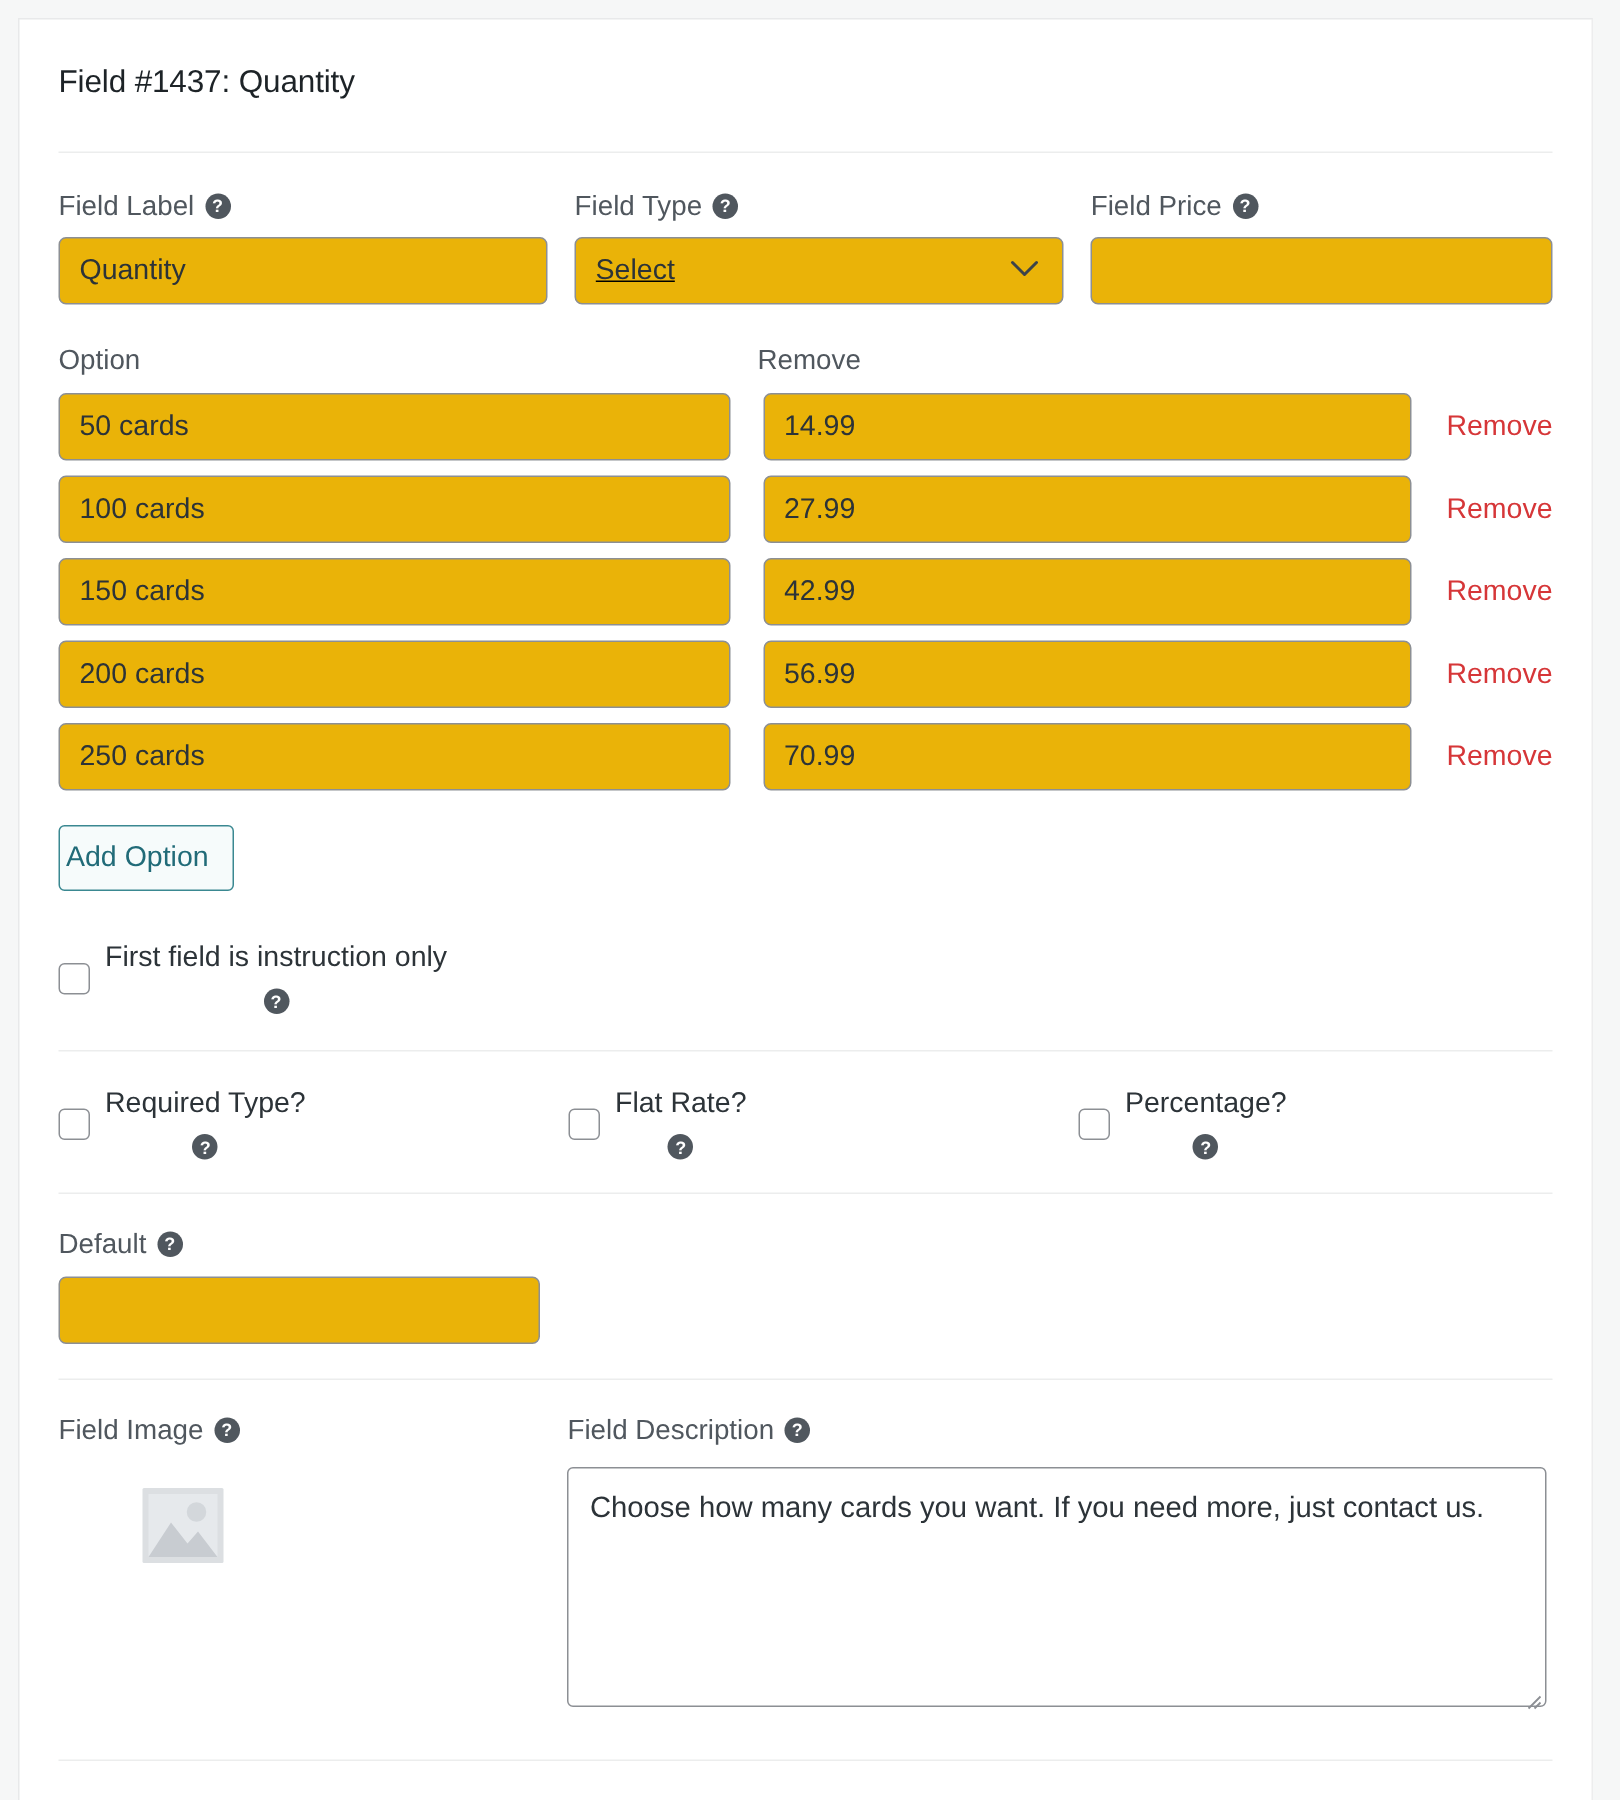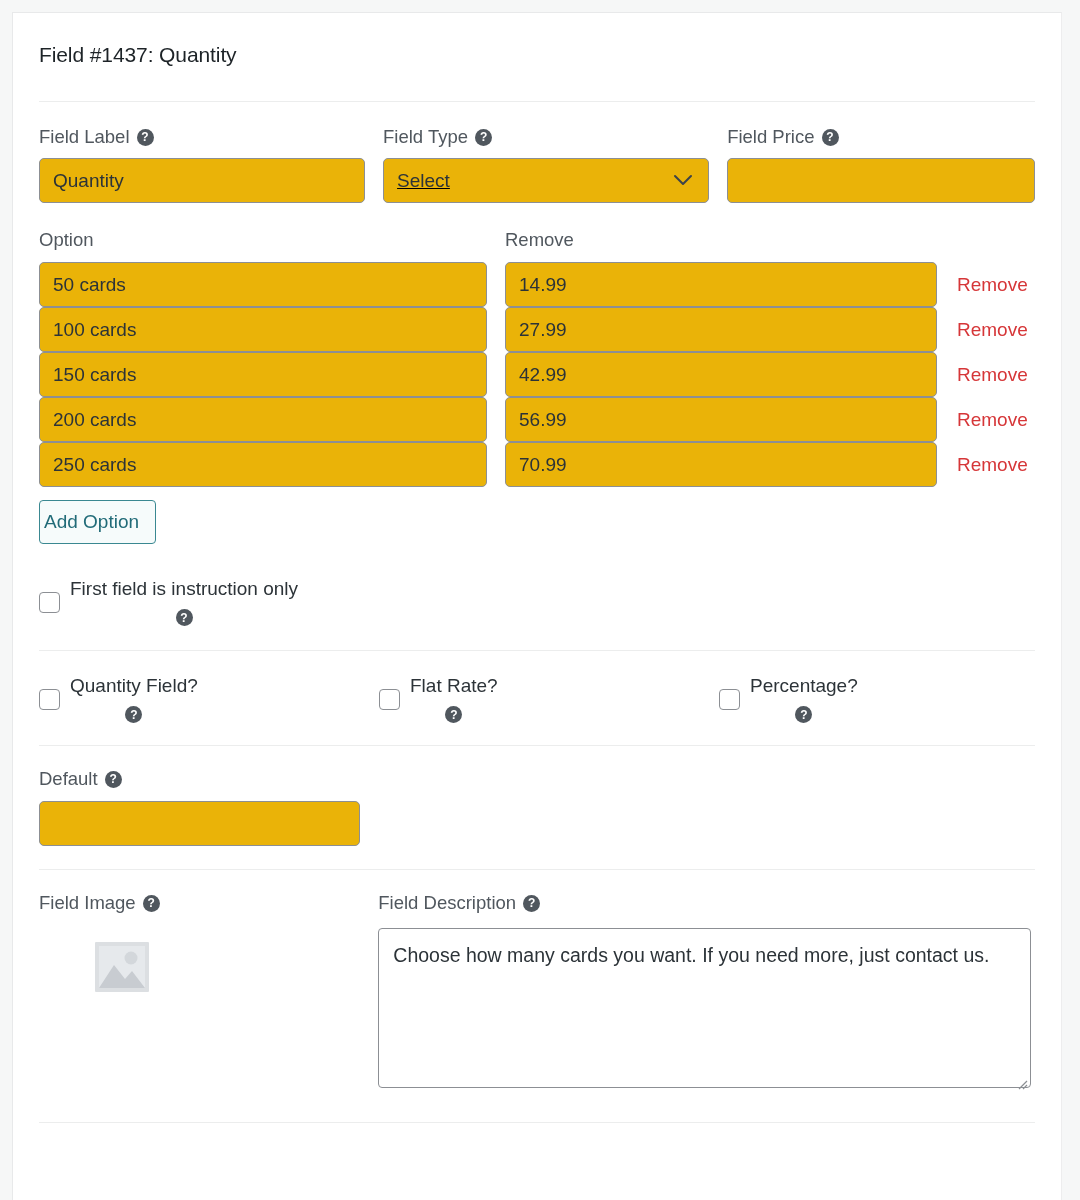--- a/index.html
+++ b/index.html
@@ -123,20 +123,22 @@
     display: flex;
     margin-top: 26px;
     margin-bottom: 11px;
   }
   .opt-head .h-option { width: 448px; font-size: 18.5px; color: #50575e; }
   .opt-head .h-price  { margin-left: 18px; font-size: 18.5px; color: #50575e; }
 
   .opt-row {
     display: flex;
     align-items: center;
+    margin-bottom: 10px;
+    justify-content: space-between;
   }
   .opt-row .o-cell { width: 448px; }
   .opt-row .p-cell { width: 432px; margin-left: 18px; }
   .remove-link {
     margin-left: 20px;
     font-size: 19px;
     color: #d63638;
     text-decoration: none;
     cursor: pointer;
     white-space: nowrap;
@@ -357,21 +359,21 @@
     </div>
 
     <div class="divider d-checks"></div>
 
     
     <div class="checks-band">
       <div class="check-row" id="check-row">
           <div class="cb-group g1">
             <span class="cbox"></span>
             <span class="cb-text">
-              <span>Quantity Field?</span>
+              <span>Required Type?</span>
               <span class="help">?</span>
             </span>
           </div>
           <div class="cb-group g2">
             <span class="cbox"></span>
             <span class="cb-text">
               <span>Flat Rate?</span>
               <span class="help">?</span>
             </span>
           </div>

